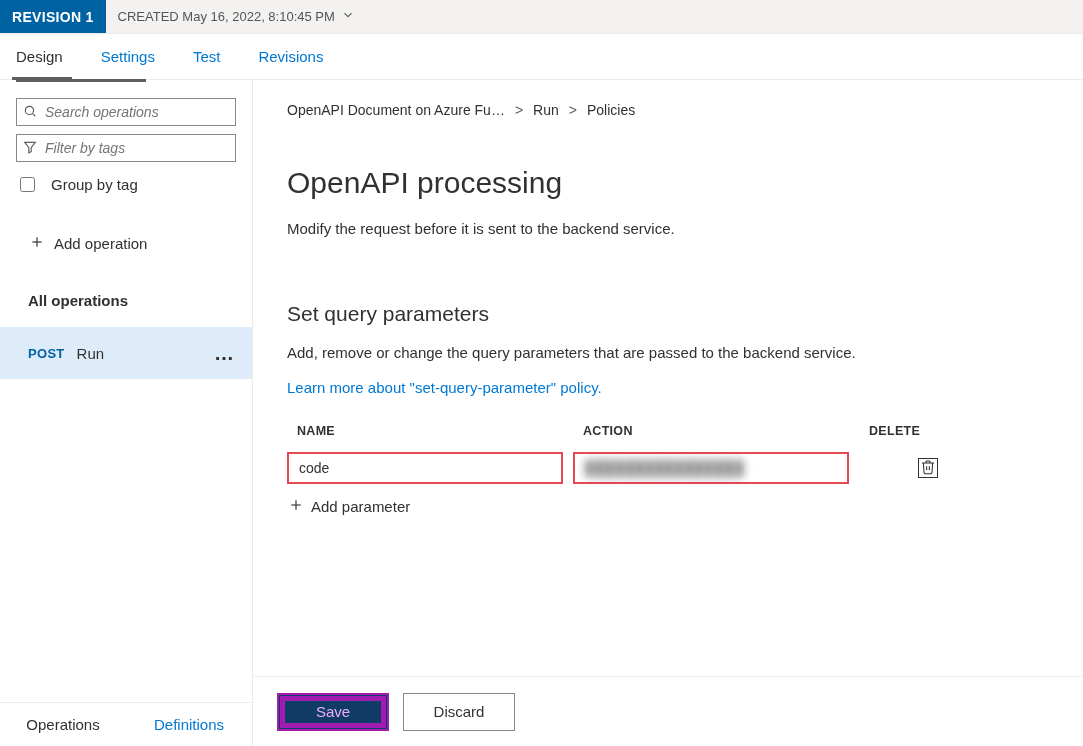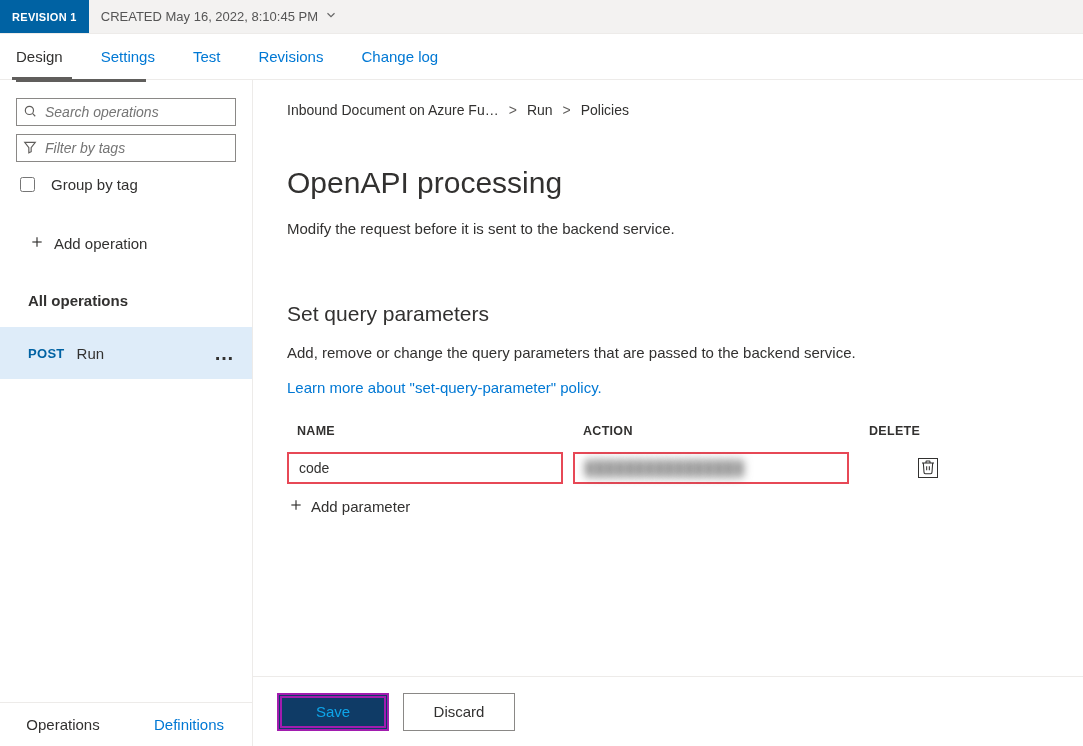--- a/index.html
+++ b/index.html
@@ -19,21 +19,21 @@
     display: flex;
     align-items: center;
     height: 34px;
     background: #f3f2f1;
     border-bottom: 1px solid #edebe9;
   }
   .rev-badge {
     background: #0062a3;
     color: #fff;
     font-weight: 600;
-    font-size: 11px;
+    font-size: 14px;
     padding: 0 12px;
     height: 100%;
     display: flex;
     align-items: center;
     letter-spacing: 0.3px;
   }
   .rev-meta {
     padding: 0 12px;
     color: #555;
     font-size: 13px;
@@ -316,22 +316,22 @@
     height: 38px;
     min-width: 112px;
     display: flex;
     align-items: center;
     justify-content: center;
     font-size: 15px;
     cursor: pointer;
   }
   .btn-primary {
     background: #0f3b66;
-    color: #0ea5e9;
-    border: 5px solid #a21caf;
+    color: #f0abfc;
+    border: 8px solid #a21caf;
     outline: 1px solid #0f3b66;
     outline-offset: -3px;
   }
   .btn-secondary {
     background: #fff;
     border: 1px solid #8a8886;
     color: #323130;
   }
 
   svg { fill: none; }
@@ -349,21 +349,20 @@
         </svg>
     </span>
   </div>
 </div>
 
 <div class="tabbar">
   <div class="tab active">Design</div>
   <div class="tab">Settings</div>
   <div class="tab">Test</div>
   <div class="tab">Revisions</div>
-  <div class="tab">Change log</div>
   <div class="tab-underline"></div>
 </div>
 
 <div class="body-row">
 
   <div class="sidebar">
     <div class="sidebar-top">
       <div class="search-wrap">
         <span>
           <svg width="14" height="14" viewBox="0 0 24 24" stroke="#605e5c" stroke-width="2">
@@ -408,21 +407,21 @@
     <div class="sidebar-bottom-tabs">
       <div class="btab-underline"></div>
       <div class="btab active with-line">Operations</div>
       <div class="btab">Definitions</div>
     </div>
   </div>
 
   <div class="main">
     <div class="main-scroll">
       <div class="breadcrumb">
-        <span>Inbound Document on Azure Fu…</span>
+        <span>OpenAPI Document on Azure Fu…</span>
         <span class="sep">&gt;</span>
         <span>Run</span>
         <span class="sep">&gt;</span>
         <span>Policies</span>
       </div>
 
       <h1 class="h1">OpenAPI processing</h1>
       <div class="desc">Modify the request before it is sent to the backend service.</div>
 
       <h2 class="h2">Set query parameters</h2>

